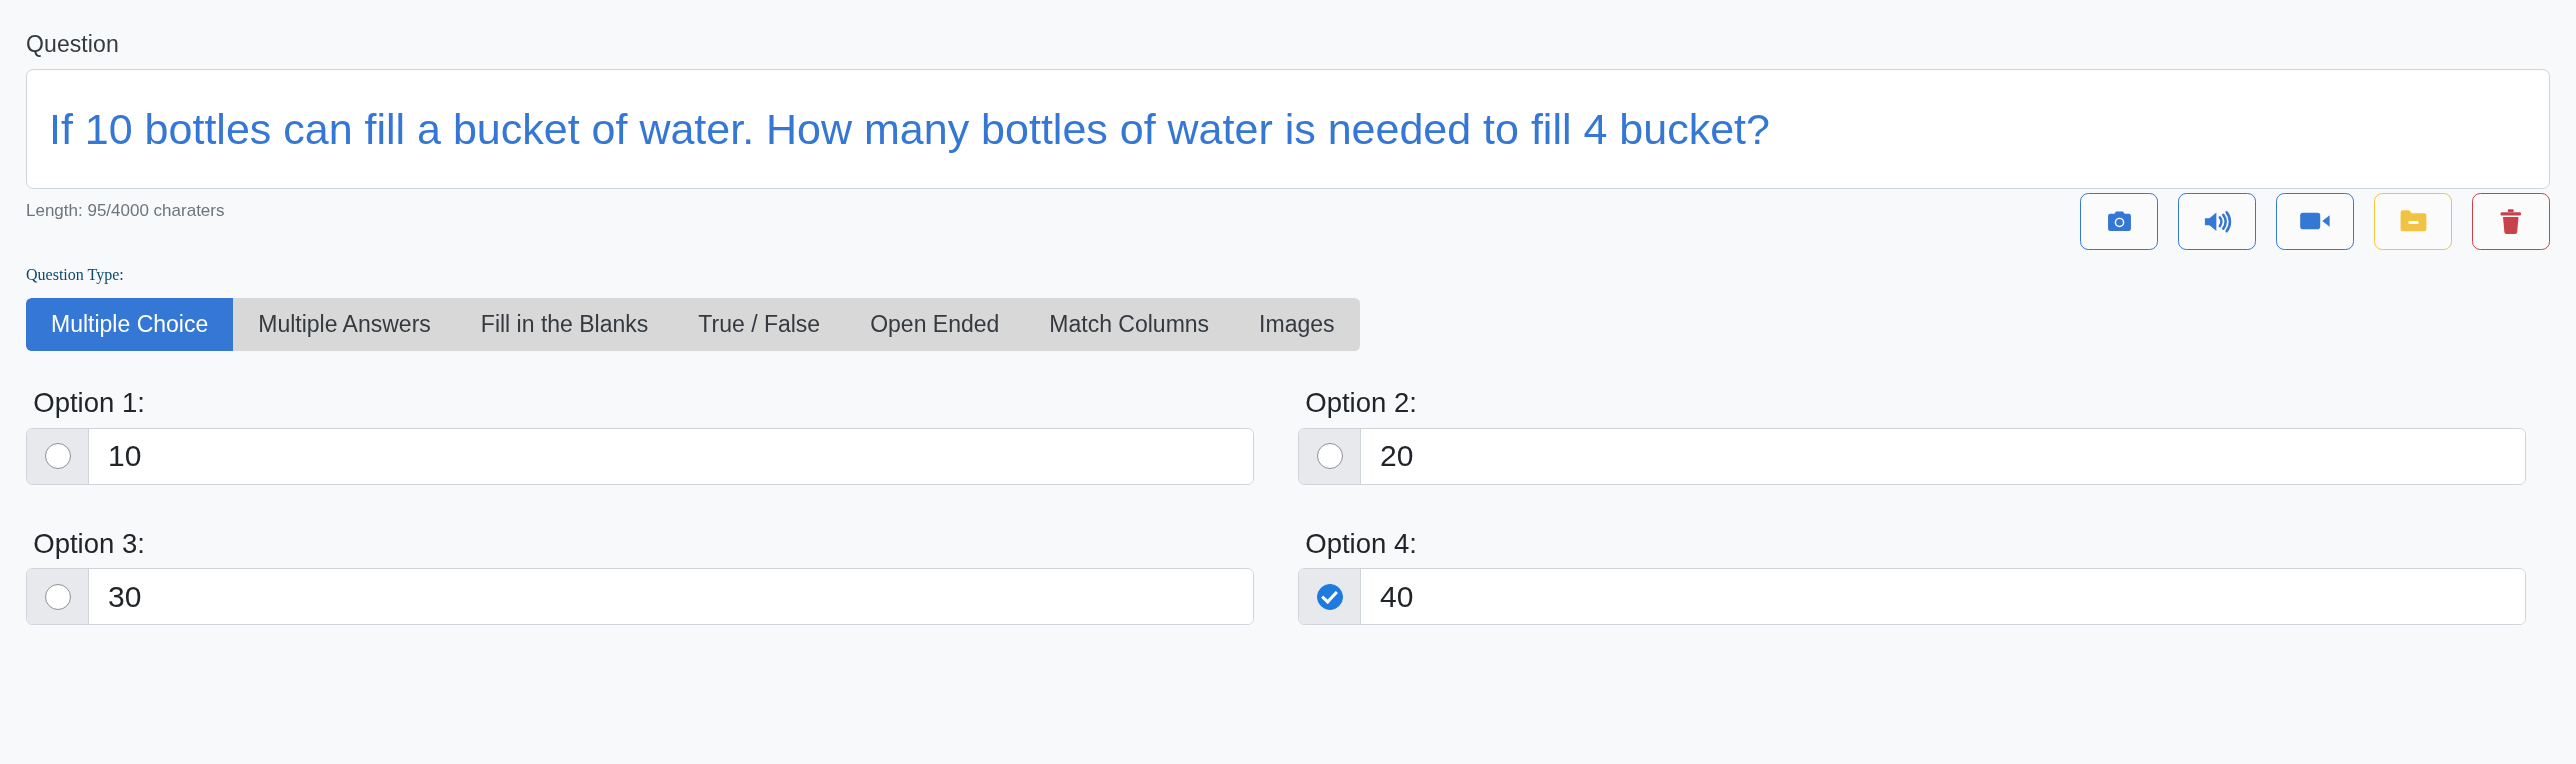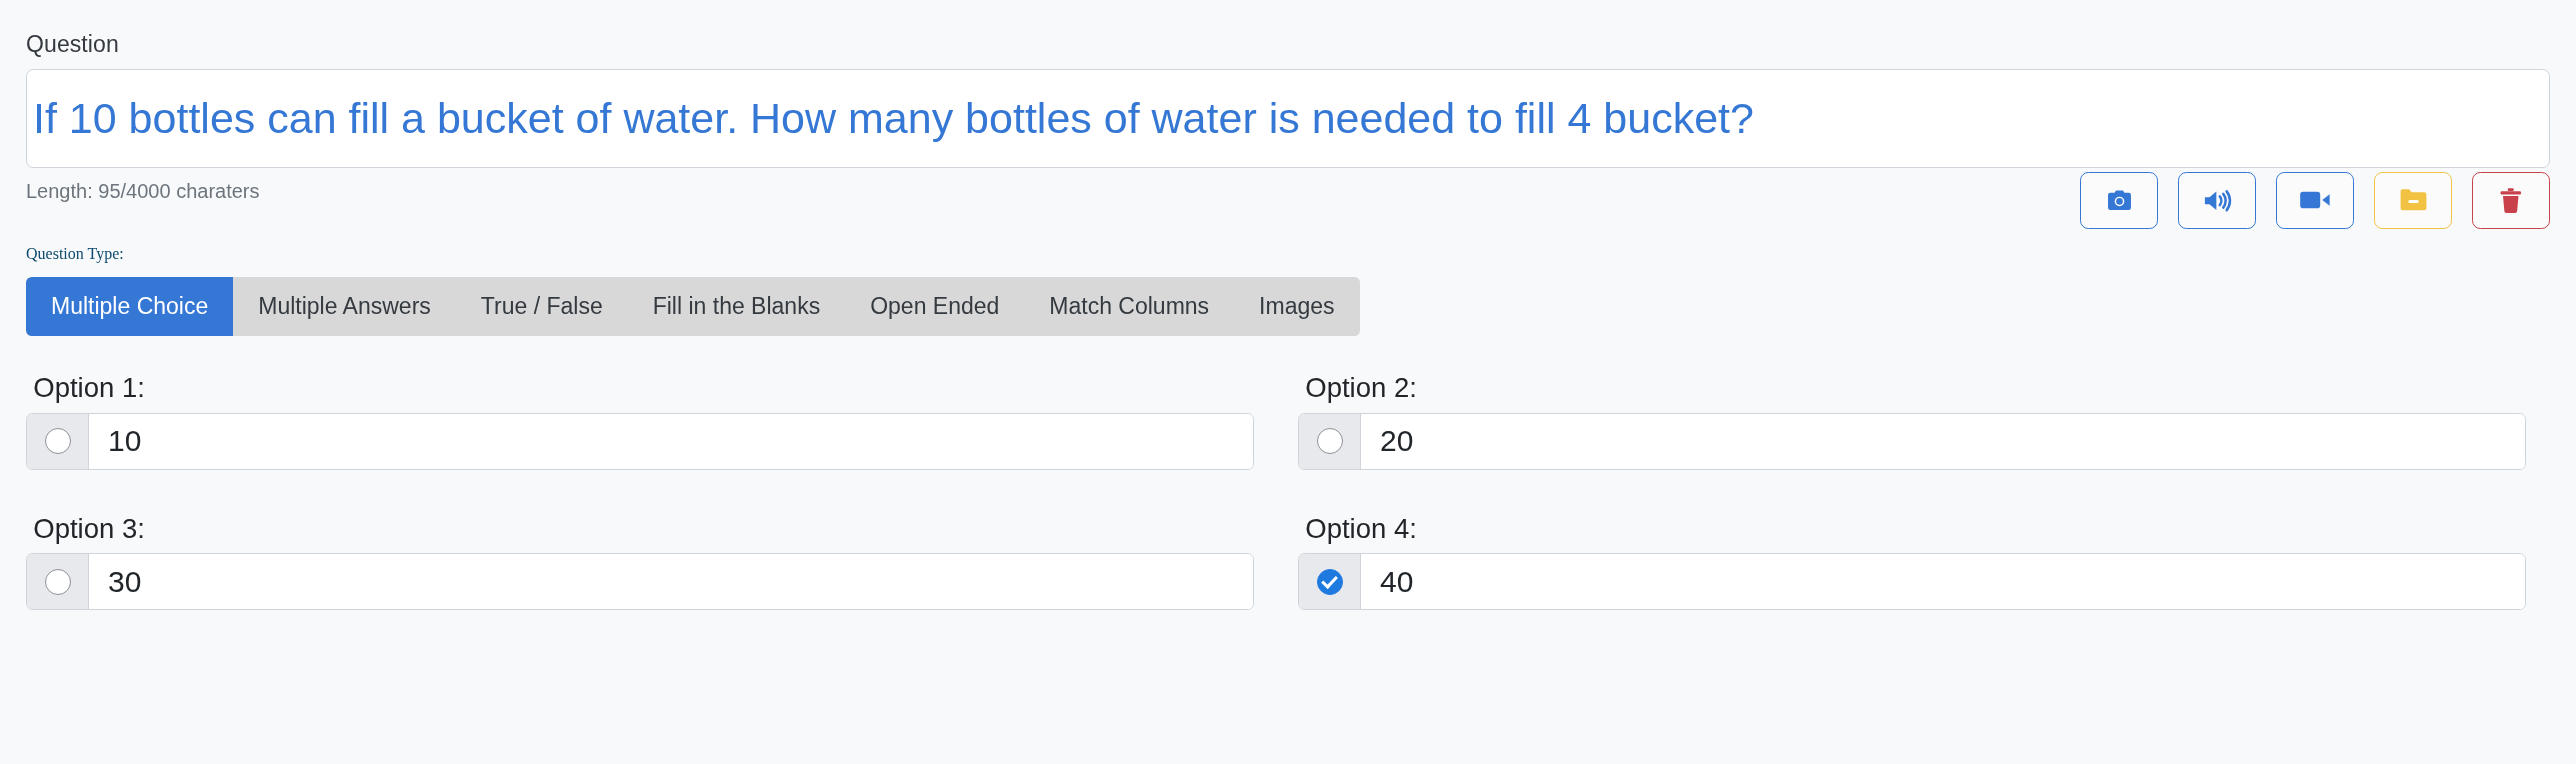--- a/index.html
+++ b/index.html
@@ -26,48 +26,48 @@
   
   .q-label {
     font-size: 23px;
     line-height: 1;
     color: #343a40;
     padding-top: 16.5px;
     letter-spacing: 0.1px;
   }
   .q-box {
     margin-top: 13.8px;
-    height: 99px;
+    height: 120px;
     background: #ffffff;
     border: 1.8px solid #ced4da;
     border-radius: 7.3px;
     box-sizing: border-box;
     display: flex;
     align-items: center;
-    padding: 0 6px;
+    padding: 0 22px;
     overflow: hidden;
   }
   .q-text {
     font-size: 43px;
     line-height: 1.15;
     color: #3577d4;
     white-space: nowrap;
     font-weight: 400;
   }
 
   
   .meta-row {
     position: relative;
     height: 68px;
   }
   .length-text {
     position: absolute;
     left: 0;
     top: 12px;
-    font-size: 20px;
+    font-size: 17px;
     color: #6c757d;
   }
   .tool-bar {
     position: absolute;
     right: 0;
     top: 3.7px;
     display: flex;
     gap: 20px;
   }
   .tool-btn {
@@ -92,21 +92,21 @@
     color: #0c4a6e;
     padding-top: 9.2px;
     font-family: Liberation Serif, serif;
   }
   .tabs {
     margin-top: 13.8px;
     display: inline-flex;
     background: #d8d8d8;
     border-radius: 5.5px;
     overflow: hidden;
-    height: 59px;
+    height: 53px;
   }
   .tab {
     display: flex;
     align-items: center;
     padding: 0 25px;
     font-size: 23px;
     color: #343a40;
     cursor: pointer;
     white-space: nowrap;
   }
@@ -257,22 +257,22 @@
 
     </div>
   </div>
 
   
   <div class="qt-label">Question Type:</div>
 
   <div class="tabs">
     <div class="tab active">Multiple Choice</div>
     <div class="tab">Multiple Answers</div>
+    <div class="tab">Fill in the Blanks</div>
     <div class="tab">True / False</div>
-    <div class="tab">Fill in the Blanks</div>
     <div class="tab">Open Ended</div>
     <div class="tab">Match Columns</div>
     <div class="tab">Images</div>
   </div>
 
   
   <div class="options">
 
     <div class="opt-cell">
       <div class="opt-label">Option 1:</div>

